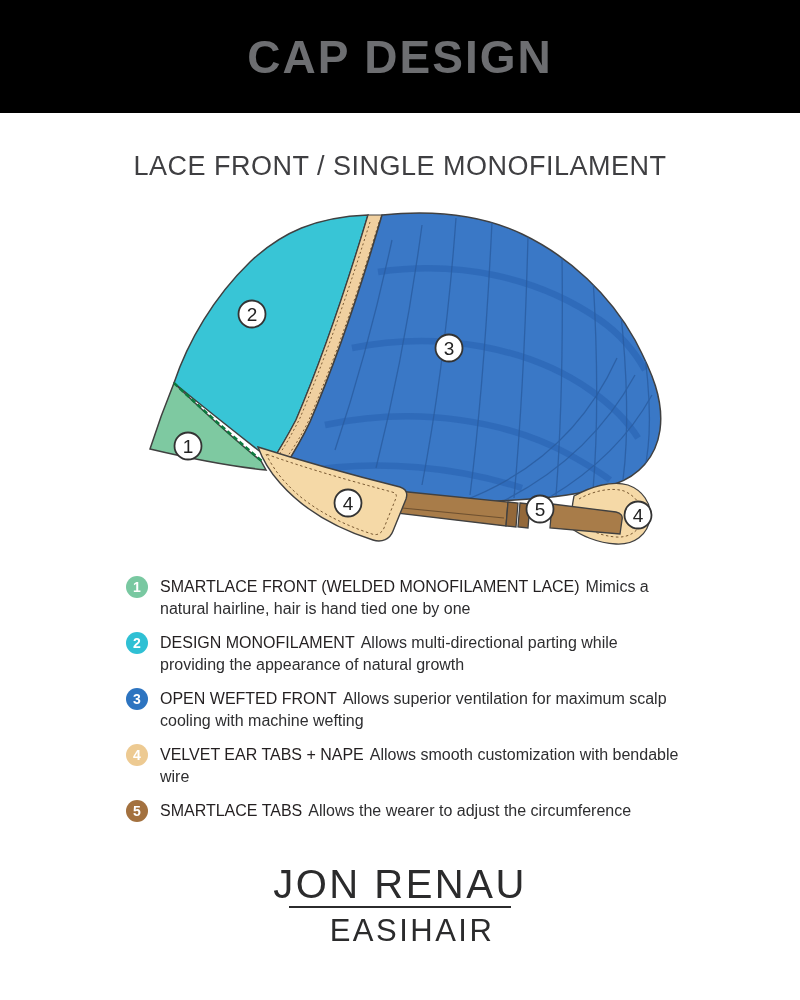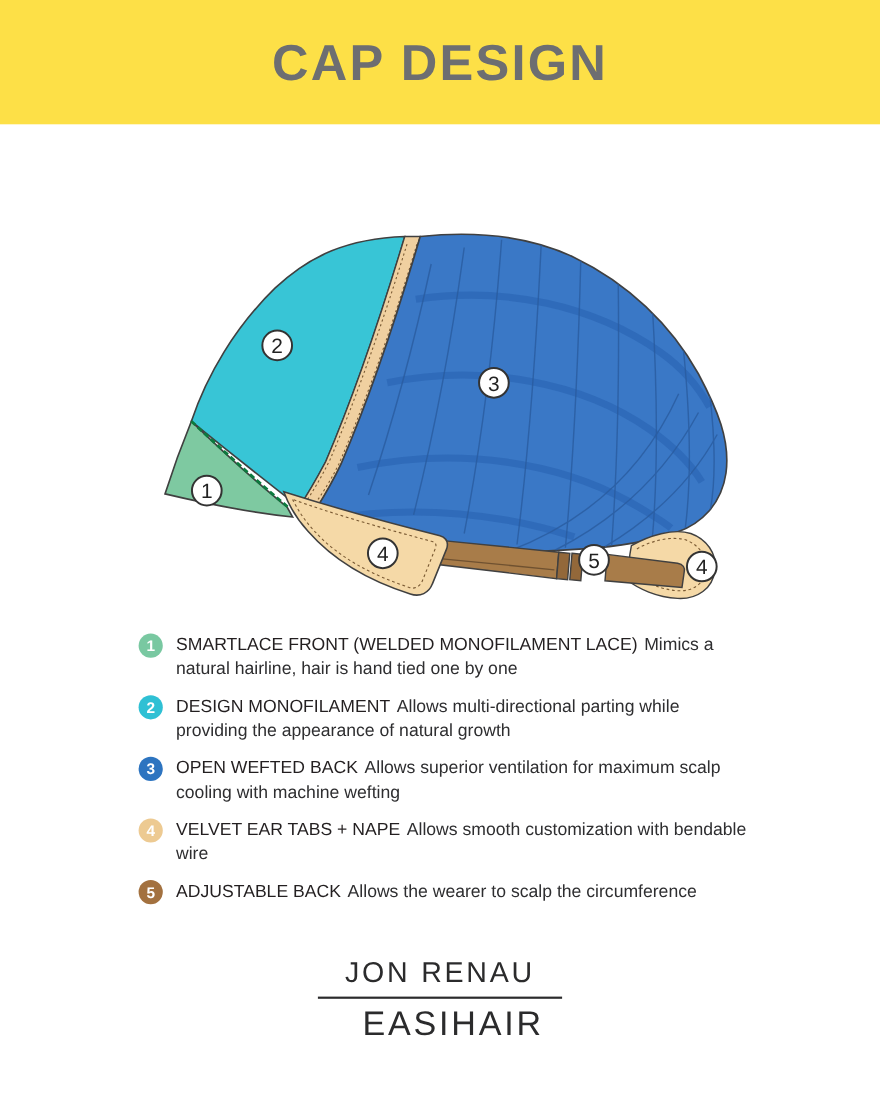--- a/index.html
+++ b/index.html
@@ -15,35 +15,36 @@
   .cap-svg { position:absolute; top:200px; left:130px; width:560px; height:360px; }
 
   .legend { position:absolute; top:576px; left:126px; width:556px; }
   .legend-item { position:relative; padding-left:34px; margin-bottom:12px;
                  font-size:16px; line-height:22px; color:#2e2e30; }
   .bullet { position:absolute; left:0; top:0; width:22px; height:22px; border-radius:50%;
             color:#ffffff; font-size:14px; font-weight:bold; text-align:center; line-height:22px; }
   .lbl { font-weight:normal; color:#231f20; margin-right:6px; }
 
   .logo { position:absolute; top:866px; left:0; width:800px; text-align:center; color:#2b2b2c; }
-  .logo-top { font-size:26px; letter-spacing:2.5px; line-height:36px;text-align:center; }
+  .logo-top { font-size:40px; letter-spacing:2.5px; line-height:36px;text-align:center; }
   .logo-line { width:222px; height:2px; background:#2b2b2c; margin:4px auto 5px auto; }
   .logo-bottom { font-size:31px; letter-spacing:2.5px; line-height:36px;margin-left:24px; }
 
   .marker-num { font-size:19px; fill:#222222; font-family:"Liberation Sans", sans-serif; }
 </style>
 </head>
 <body>
 
 <div class="page">
 
-  <div class="header" style="background: #fde047;">
+  <div class="header" style="background: #000000;">
     <div class="title" style="color: rgb(109, 110, 113);">CAP DESIGN</div>
   </div>
 
+  <div class="subtitle">LACE FRONT / SINGLE MONOFILAMENT</div>
 
   <svg class="cap-svg" viewBox="0 0 560 360" xmlns="http://www.w3.org/2000/svg">
 
     <defs>
       <clipPath id="blueClip">
         <path d="M 252,15 C 300,10 350,14 392,34 C 440,57 480,95 505,140 C 522,172 534,200 530,230 C 526,258 508,276 485,284 C 458,293 430,297 400,299 C 360,302 320,303 285,300 C 245,296 205,288 170,277 C 163,275 158,272 154,268 C 163,254 172,239 180,222 C 210,152 234,77 252,15 Z"></path>
       </clipPath>
     </defs>
 
     <path stroke-width="1.5" d="M 44,183 C 58,141 84,97 120,62 C 152,32 186,17 238,15 C 220,75 196,150 166,220 C 158,235 150,249 142,261 C 110,236 76,209 44,183 Z" fill="#38c5d6" stroke="#404040"></path>
@@ -122,27 +123,27 @@
   </svg>
 
   <div class="legend">
     <div class="legend-item">
       <span class="bullet" style="background: rgb(121, 200, 161);">1</span><span class="lbl">SMARTLACE FRONT (WELDED MONOFILAMENT LACE)</span><span class="desc">Mimics a natural hairline, hair is hand tied one by one</span>
     </div>
     <div class="legend-item">
       <span class="bullet" style="background: rgb(47, 192, 212);">2</span><span class="lbl">DESIGN MONOFILAMENT</span><span class="desc">Allows multi-directional parting while providing the appearance of natural growth</span>
     </div>
     <div class="legend-item">
-      <span class="bullet" style="background: rgb(45, 116, 192);">3</span><span class="lbl">OPEN WEFTED BACK</span><span class="desc">Allows superior ventilation for maximum scalp cooling with machine wefting</span>
+      <span class="bullet" style="background: rgb(45, 116, 192);">3</span><span class="lbl">OPEN WEFTED FRONT</span><span class="desc">Allows superior ventilation for maximum scalp cooling with machine wefting</span>
     </div>
     <div class="legend-item">
       <span class="bullet" style="background: rgb(237, 202, 146);">4</span><span class="lbl">VELVET EAR TABS + NAPE</span><span class="desc">Allows smooth customization with bendable wire</span>
     </div>
     <div class="legend-item">
-      <span class="bullet" style="background: rgb(163, 113, 63);">5</span><span class="lbl">ADJUSTABLE BACK</span><span class="desc">Allows the wearer to scalp the circumference</span>
+      <span class="bullet" style="background: rgb(163, 113, 63);">5</span><span class="lbl">SMARTLACE TABS</span><span class="desc">Allows the wearer to adjust the circumference</span>
     </div>
   </div>
 
   <div class="logo">
     <div class="logo-top">JON RENAU</div>
     <div class="logo-line"></div>
     <div class="logo-bottom">EASIHAIR</div>
   </div>
 
 </div>

